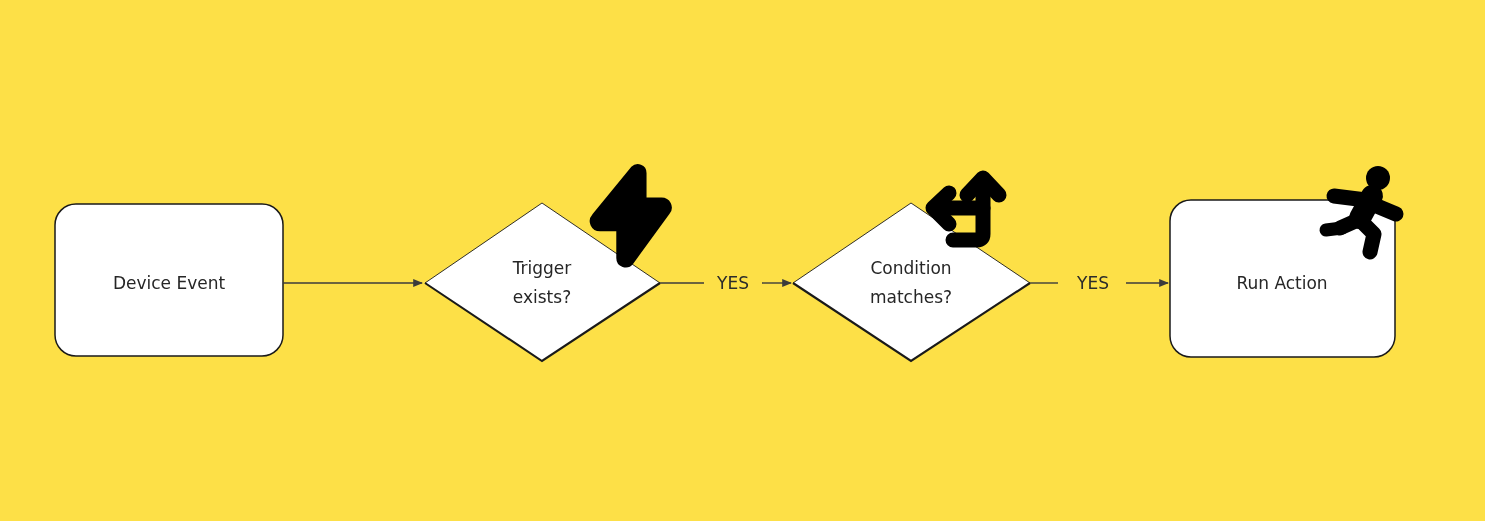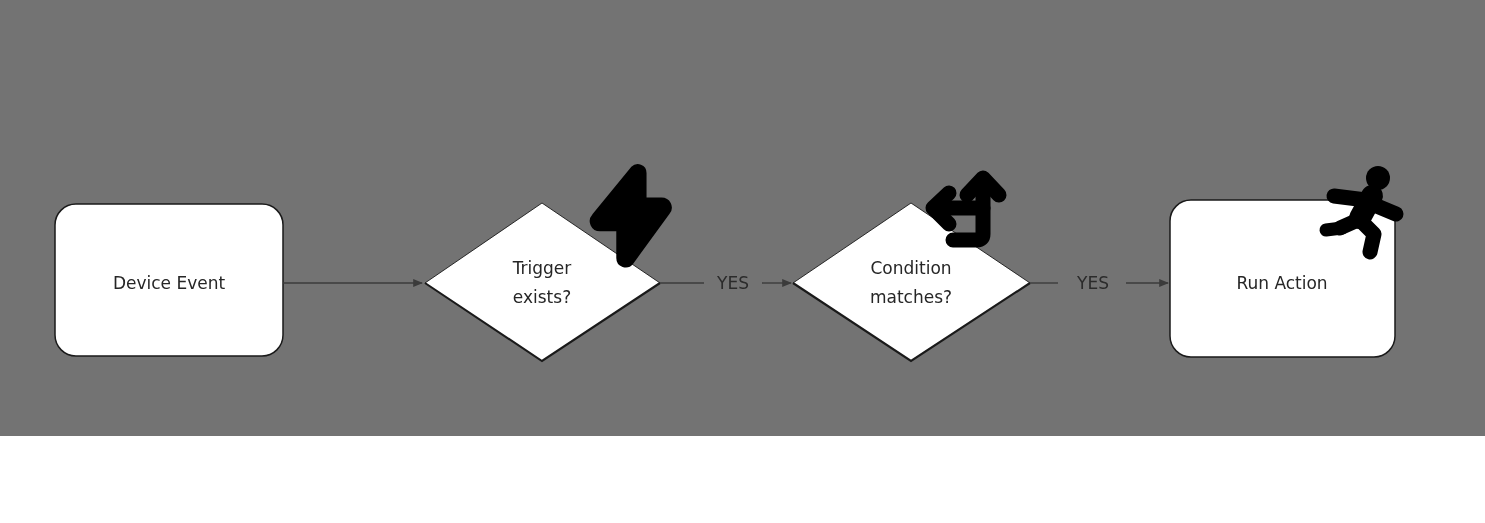--- a/index.html
+++ b/index.html
@@ -7,22 +7,22 @@
     margin: 0;
     padding: 0;
     background: #ffffff;
   }
   body {
     font-family: "DejaVu Sans", "Liberation Sans", sans-serif;
   }
   #canvas {
     position: relative;
     width: 1485px;
-    height: 436px;
-    background: #737373;
+    height: 521px;
+    background: #fde047;
     overflow: hidden;
   }
   #flow-svg {
     position: absolute;
     top: 0;
     left: 0;
     width: 1485px;
     height: 523px;
   }
   .node-label {

